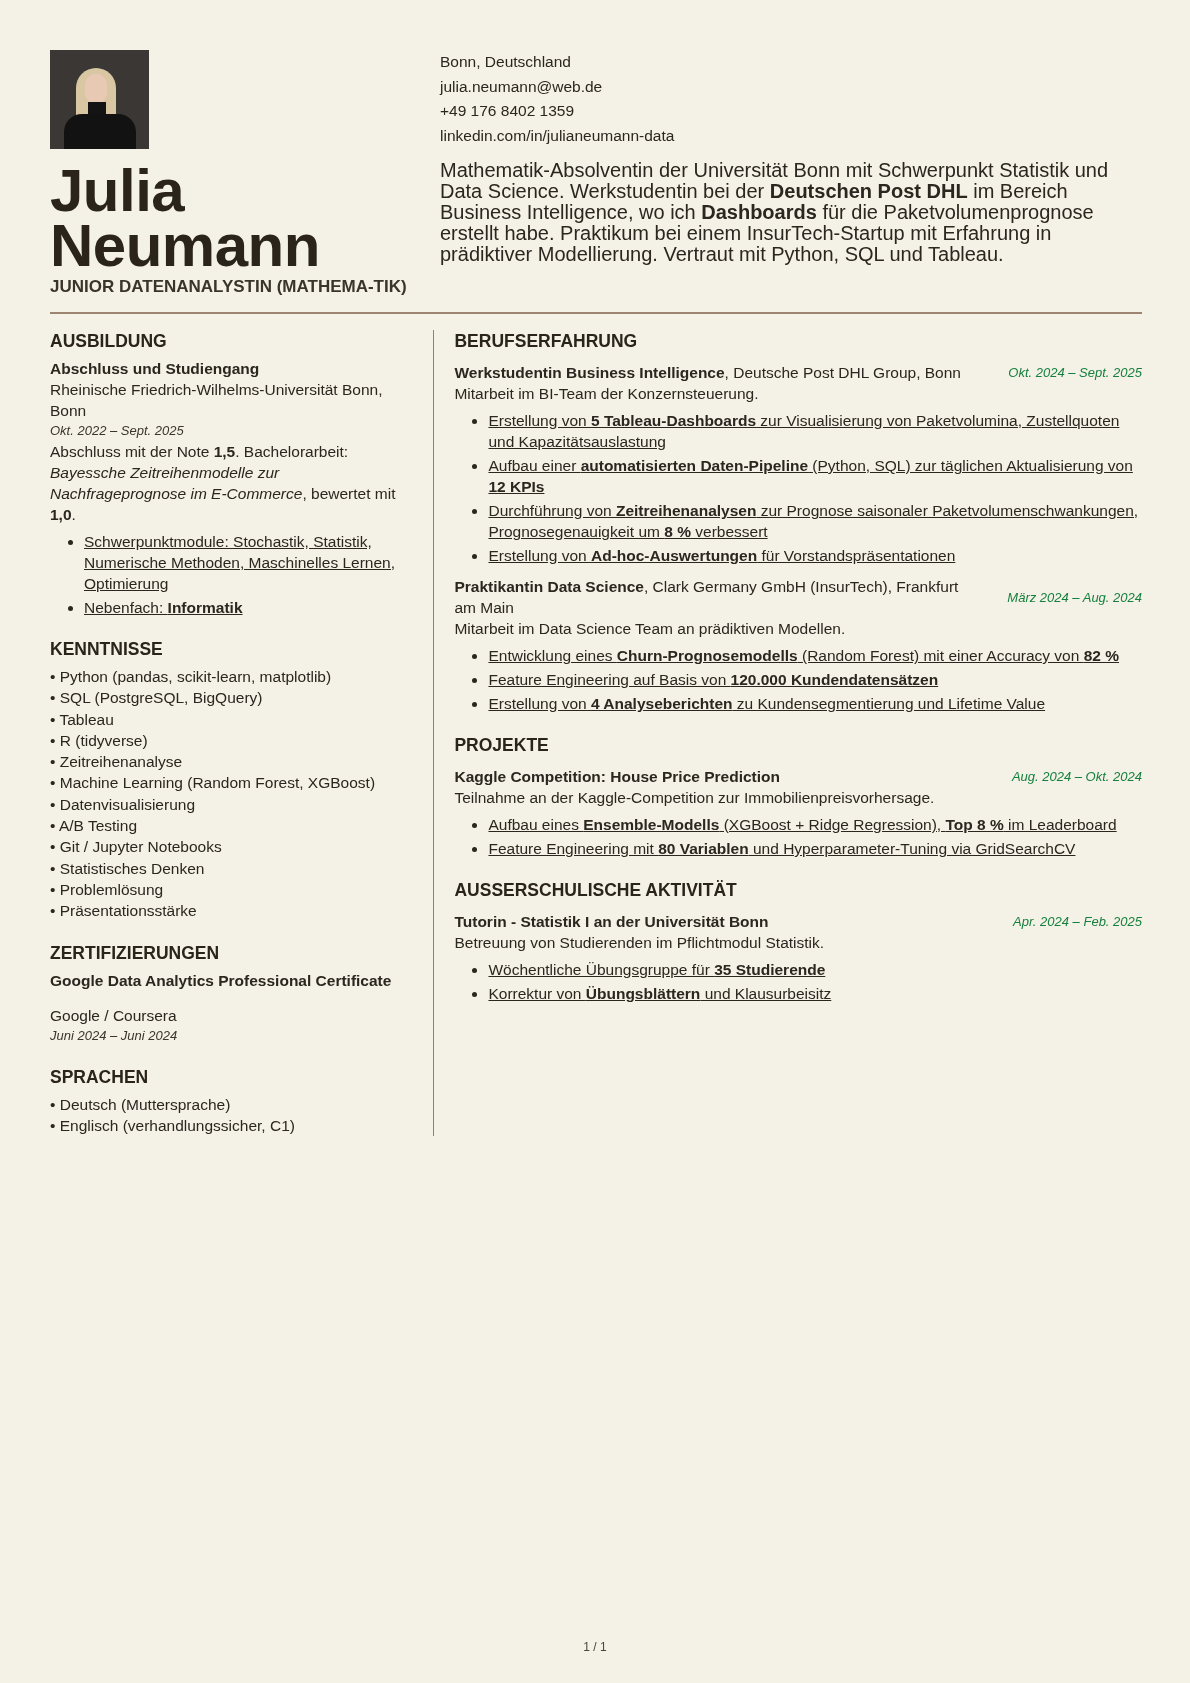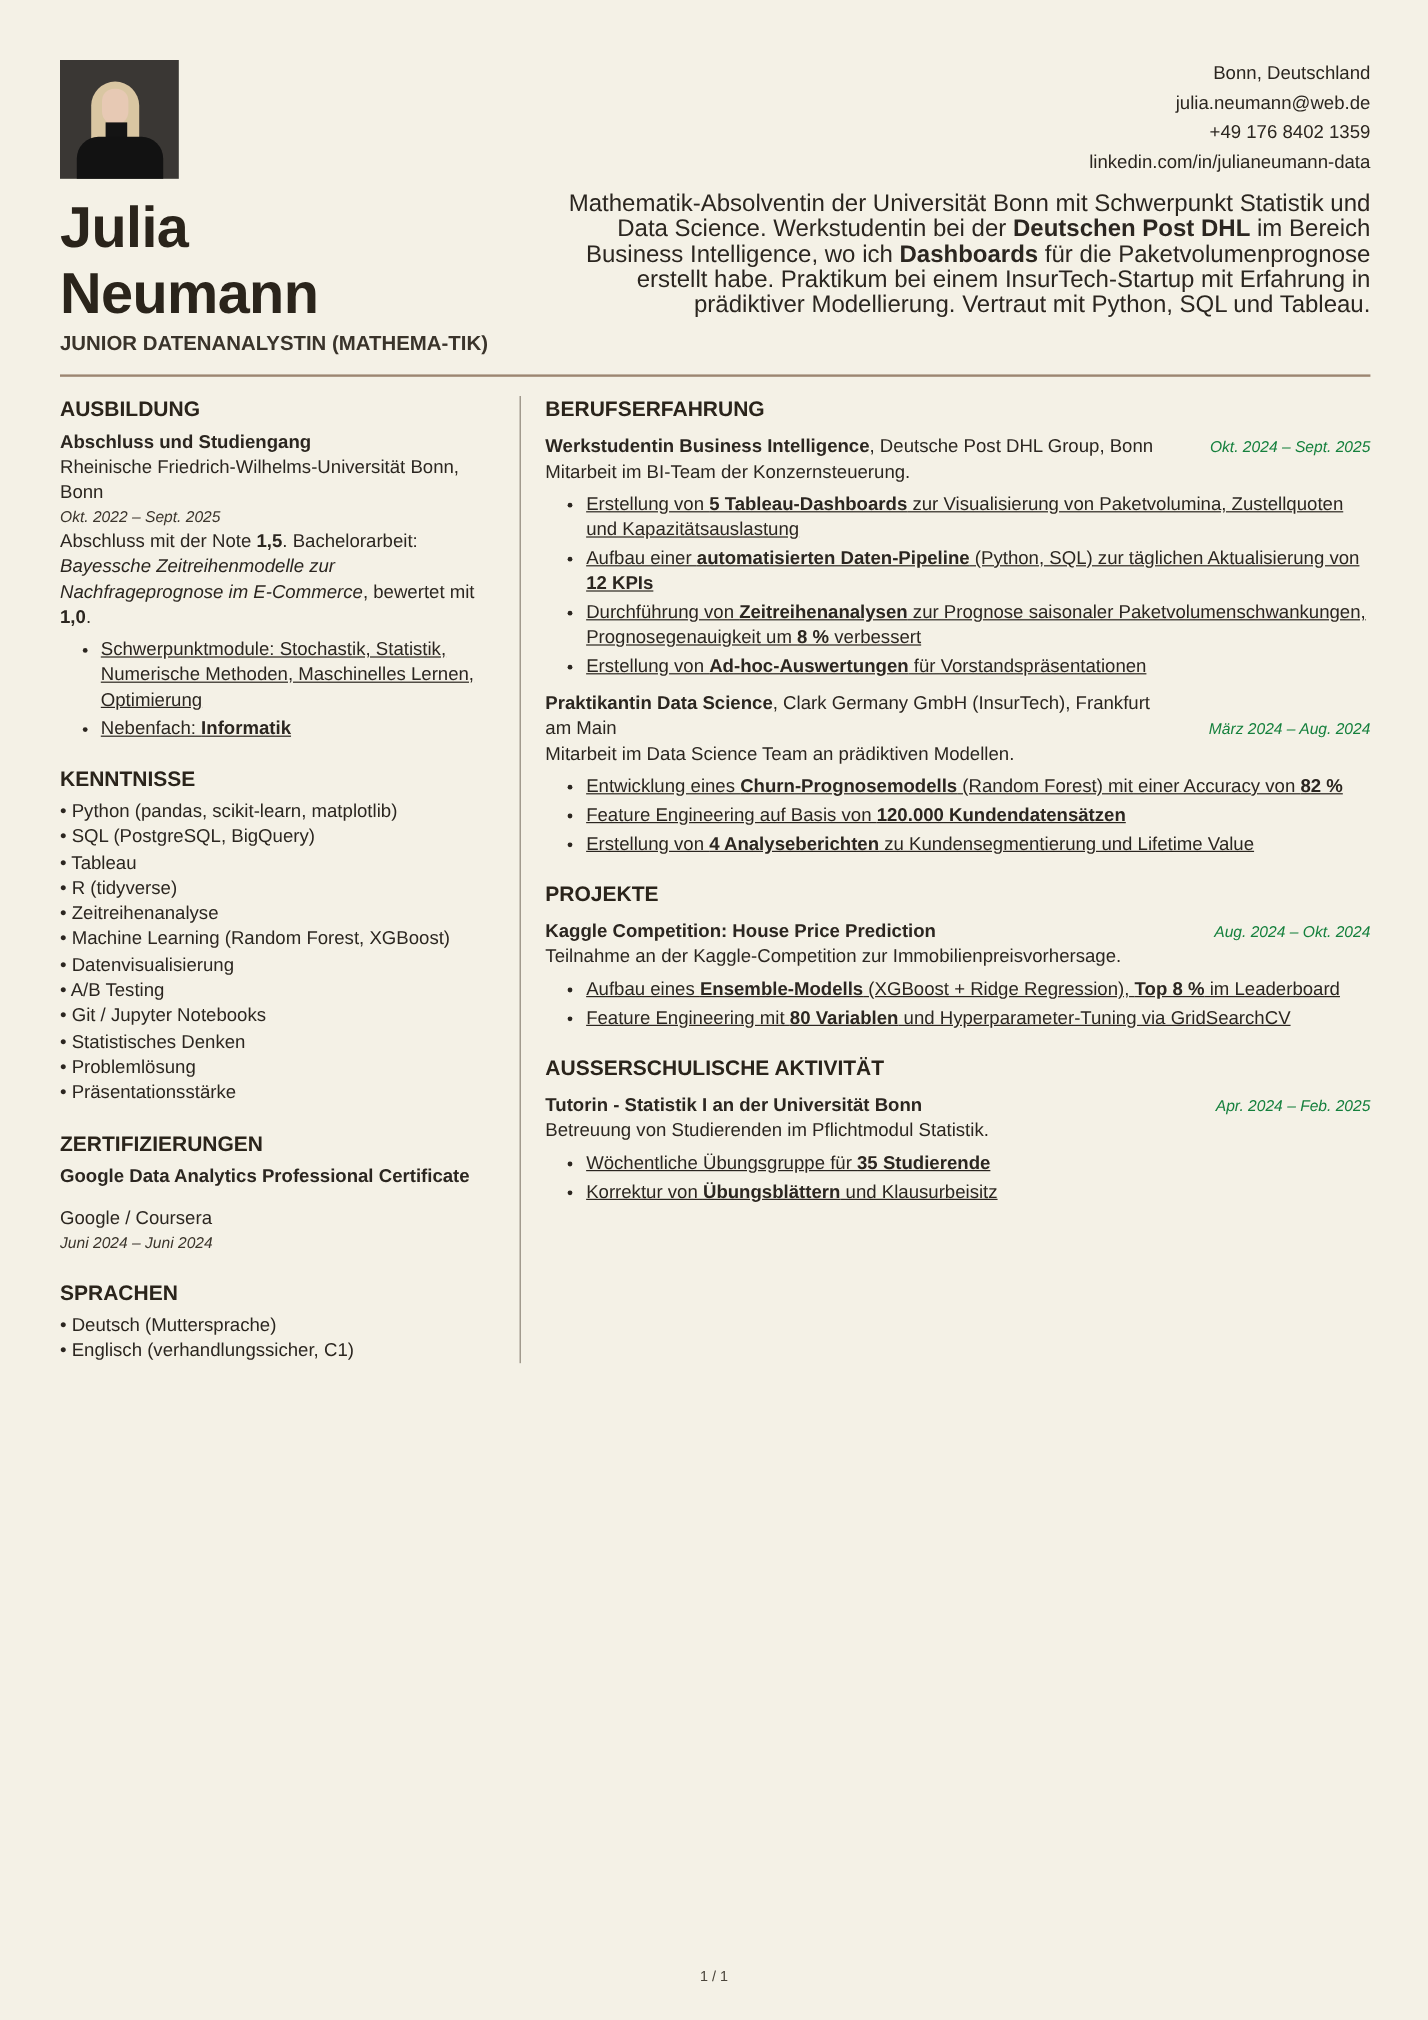--- a/index.html
+++ b/index.html
@@ -8,50 +8,50 @@
     background: #f4f1e6;
     color: #2b2620;
     font-family: "Liberation Sans", sans-serif;
     font-size: 15.5px;
     position: relative;
     overflow: hidden;
   }
   .page { position: absolute; left: 50px; top: 50px; width: 1092px; }
   .header { display: flex; }
   .header-left { width: 390px; }
-  .header-right { margin-left: 0; width: 702px; padding-top: 0; text-align: right; }
+  .header-right { margin-left: 0; width: 702px; padding-top: 0; }
   .photo {
     width: 99px; height: 99px; background: #3a3734;
     position: relative; overflow: hidden;
   }
   .photo .hair { position:absolute; left:26px; top:18px; width:40px; height:62px; background:#d9c6a2; border-radius: 20px 20px 6px 6px; }
   .photo .face { position:absolute; left:35px; top:24px; width:22px; height:30px; background:#e7c9b4; border-radius: 11px 11px 12px 12px; }
   .photo .body { position:absolute; left:14px; top:64px; width:72px; height:40px; background:#121212; border-radius: 18px 18px 0 0; }
   .photo .neck { position:absolute; left:38px; top:52px; width:18px; height:16px; background:#141414; }
   .name {
-    font-weight: bold; font-size: 48px; line-height: 55px; margin-top: 14px;
+    font-weight: bold; font-size: 60px; line-height: 55px; margin-top: 14px;
     color: #2a241b; letter-spacing: -0.5px;
   }
   .title { font-weight: bold; font-size: 17px; line-height: 23px; margin-top: 2px; color:#3a342b; }
   .contact div { font-size: 15.5px; line-height: 24.5px; }
   .summary { margin-top: 12px; line-height: 21px; font-size: 20px; }
   .rule { height: 2px; background: #9c8672; margin-top: 14px; width: 1092px; }
   .columns { display: flex; margin-top: 16px; }
   .col-left { width: 370px; padding-right: 20px; border-right: 1px solid #8d8478; }
   .col-right { width: 700px; padding-left: 20px; }
   h2 { font-size: 17.5px; font-weight: bold; margin: 0 0 6px 0; line-height: 22px; color: #2a241b; }
   .section { margin-bottom: 20px; }
   .entry-title { font-weight: bold; line-height: 21px; }
   .line { line-height: 21px; }
   .date { font-style: italic; font-size: 13px; line-height: 20px; color: #3b352c; }
   .date-right { font-style: italic; font-size: 13px; white-space: nowrap; color: #15803d; padding-left: 12px; }
   ul { margin: 6px 0 6px 0; padding-left: 34px; text-decoration: underline; }
   li { line-height: 21px; margin-bottom: 3px; }
   .plain-list div { line-height: 21.3px; }
-  .entry-head { display: flex; justify-content: space-between; align-items: flex-end; line-height: 21px; gap: 16px; }
+  .entry-head { display: flex; justify-content: space-between; align-items: center; line-height: 21px; gap: 16px; }
   .entry { margin-bottom: 10px; }
   .footer { position: absolute; left: 0; width: 1190px; top: 1640px; text-align: center; font-size: 12px; color: #4a443a; }
 </style>
 </head>
 <body>
 
 <div class="page">
   <div class="header">
     <div class="header-left">
       <div class="photo">

